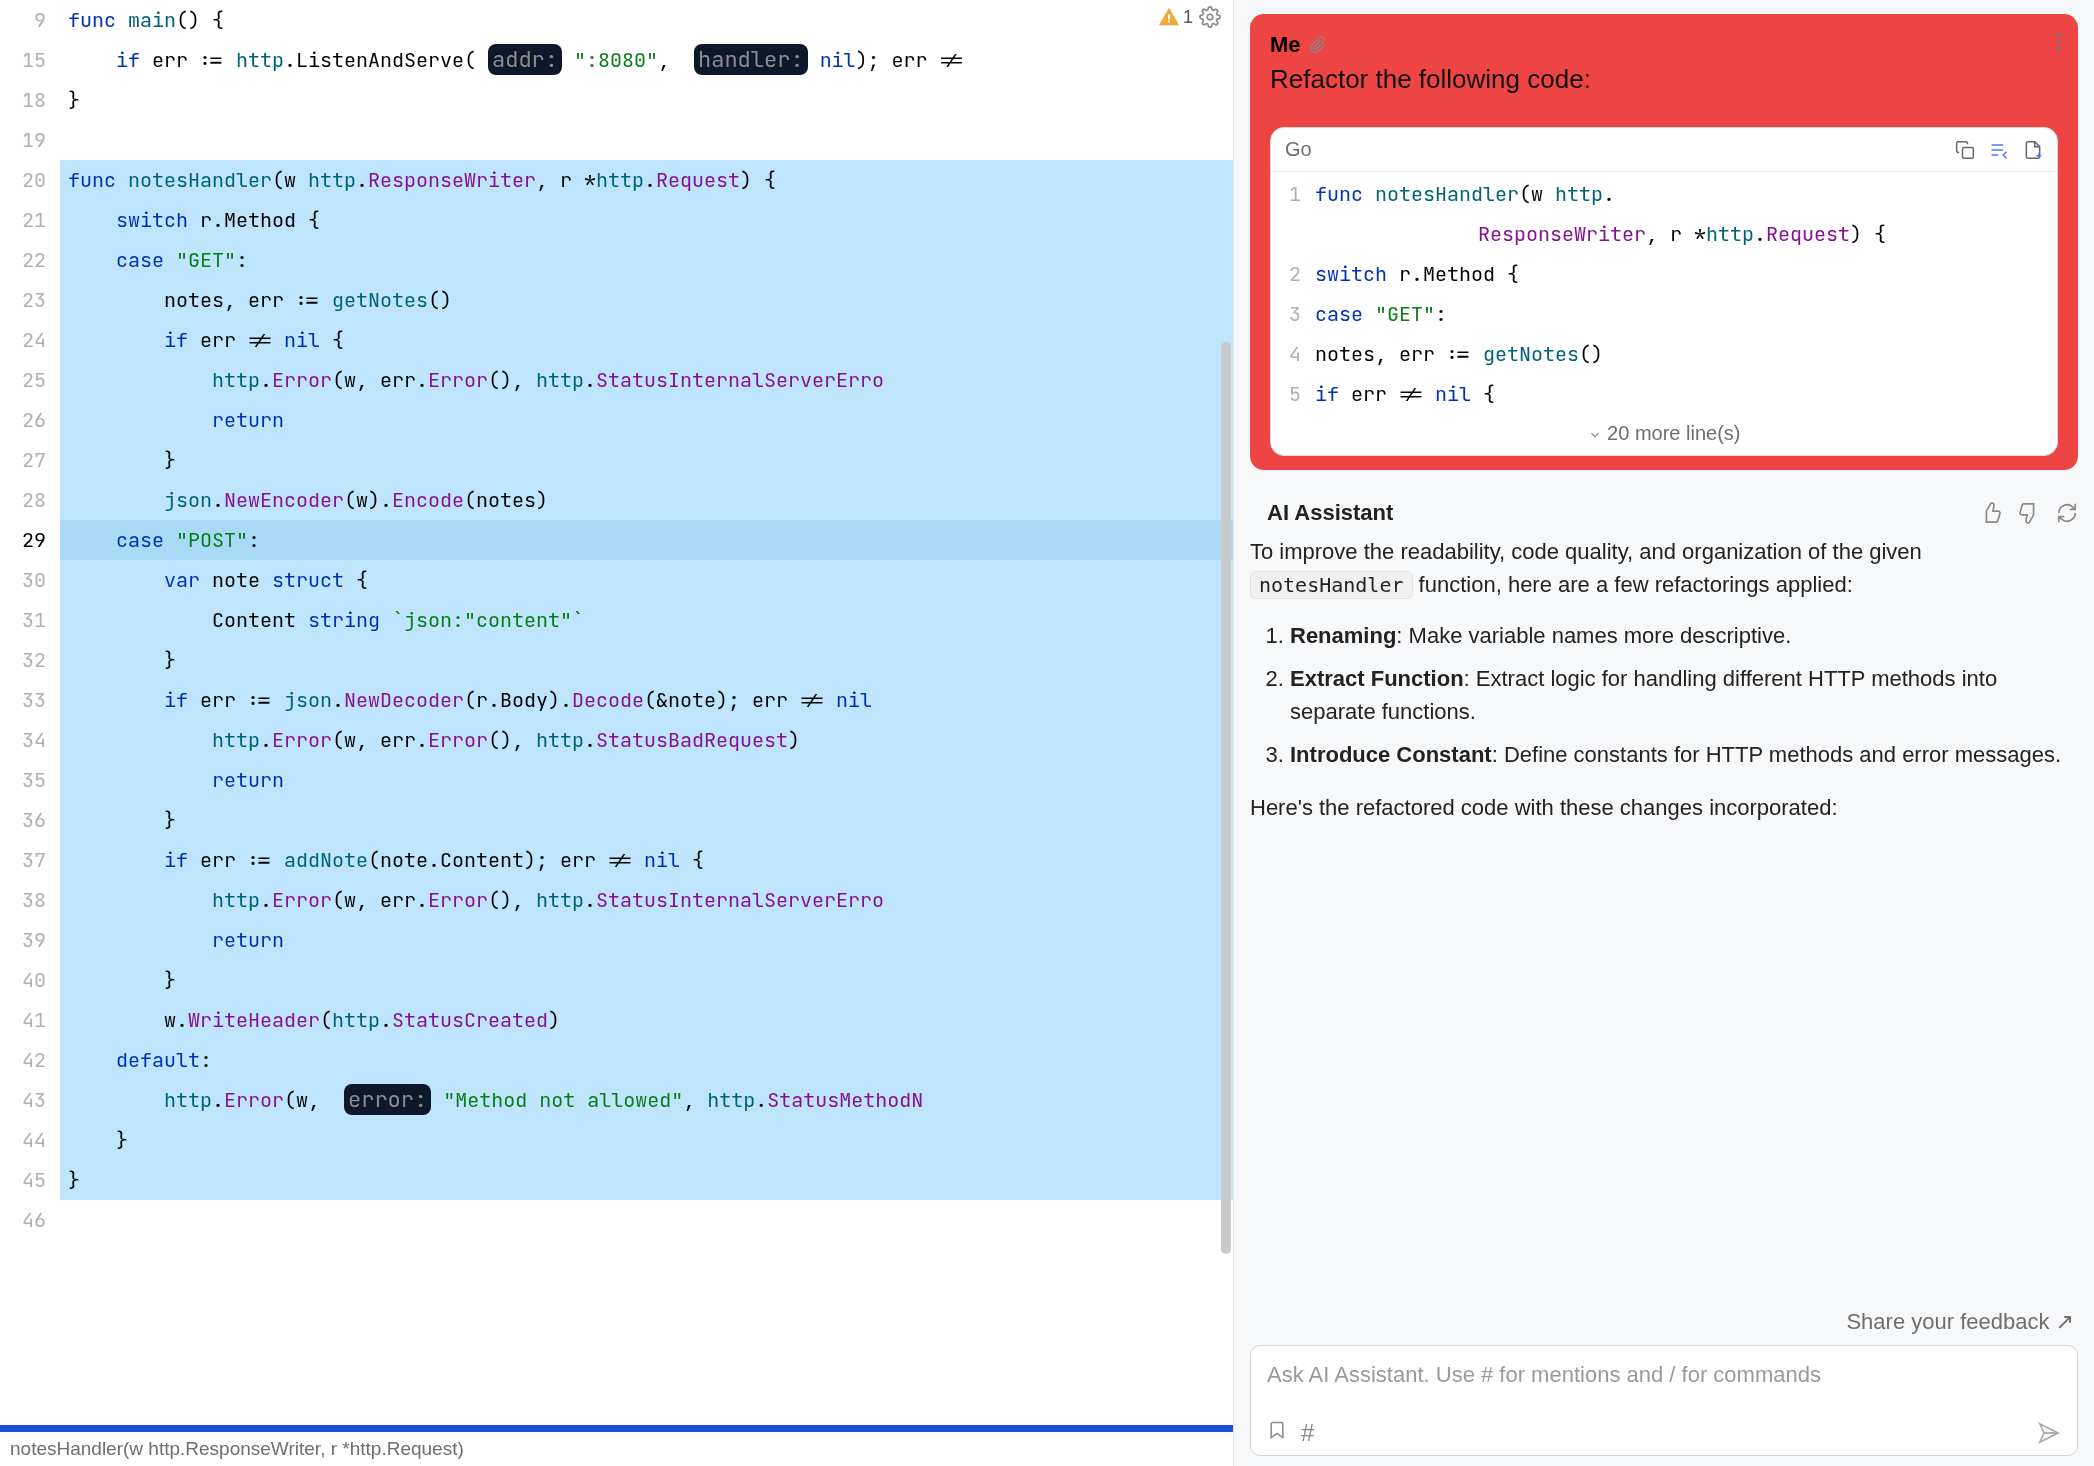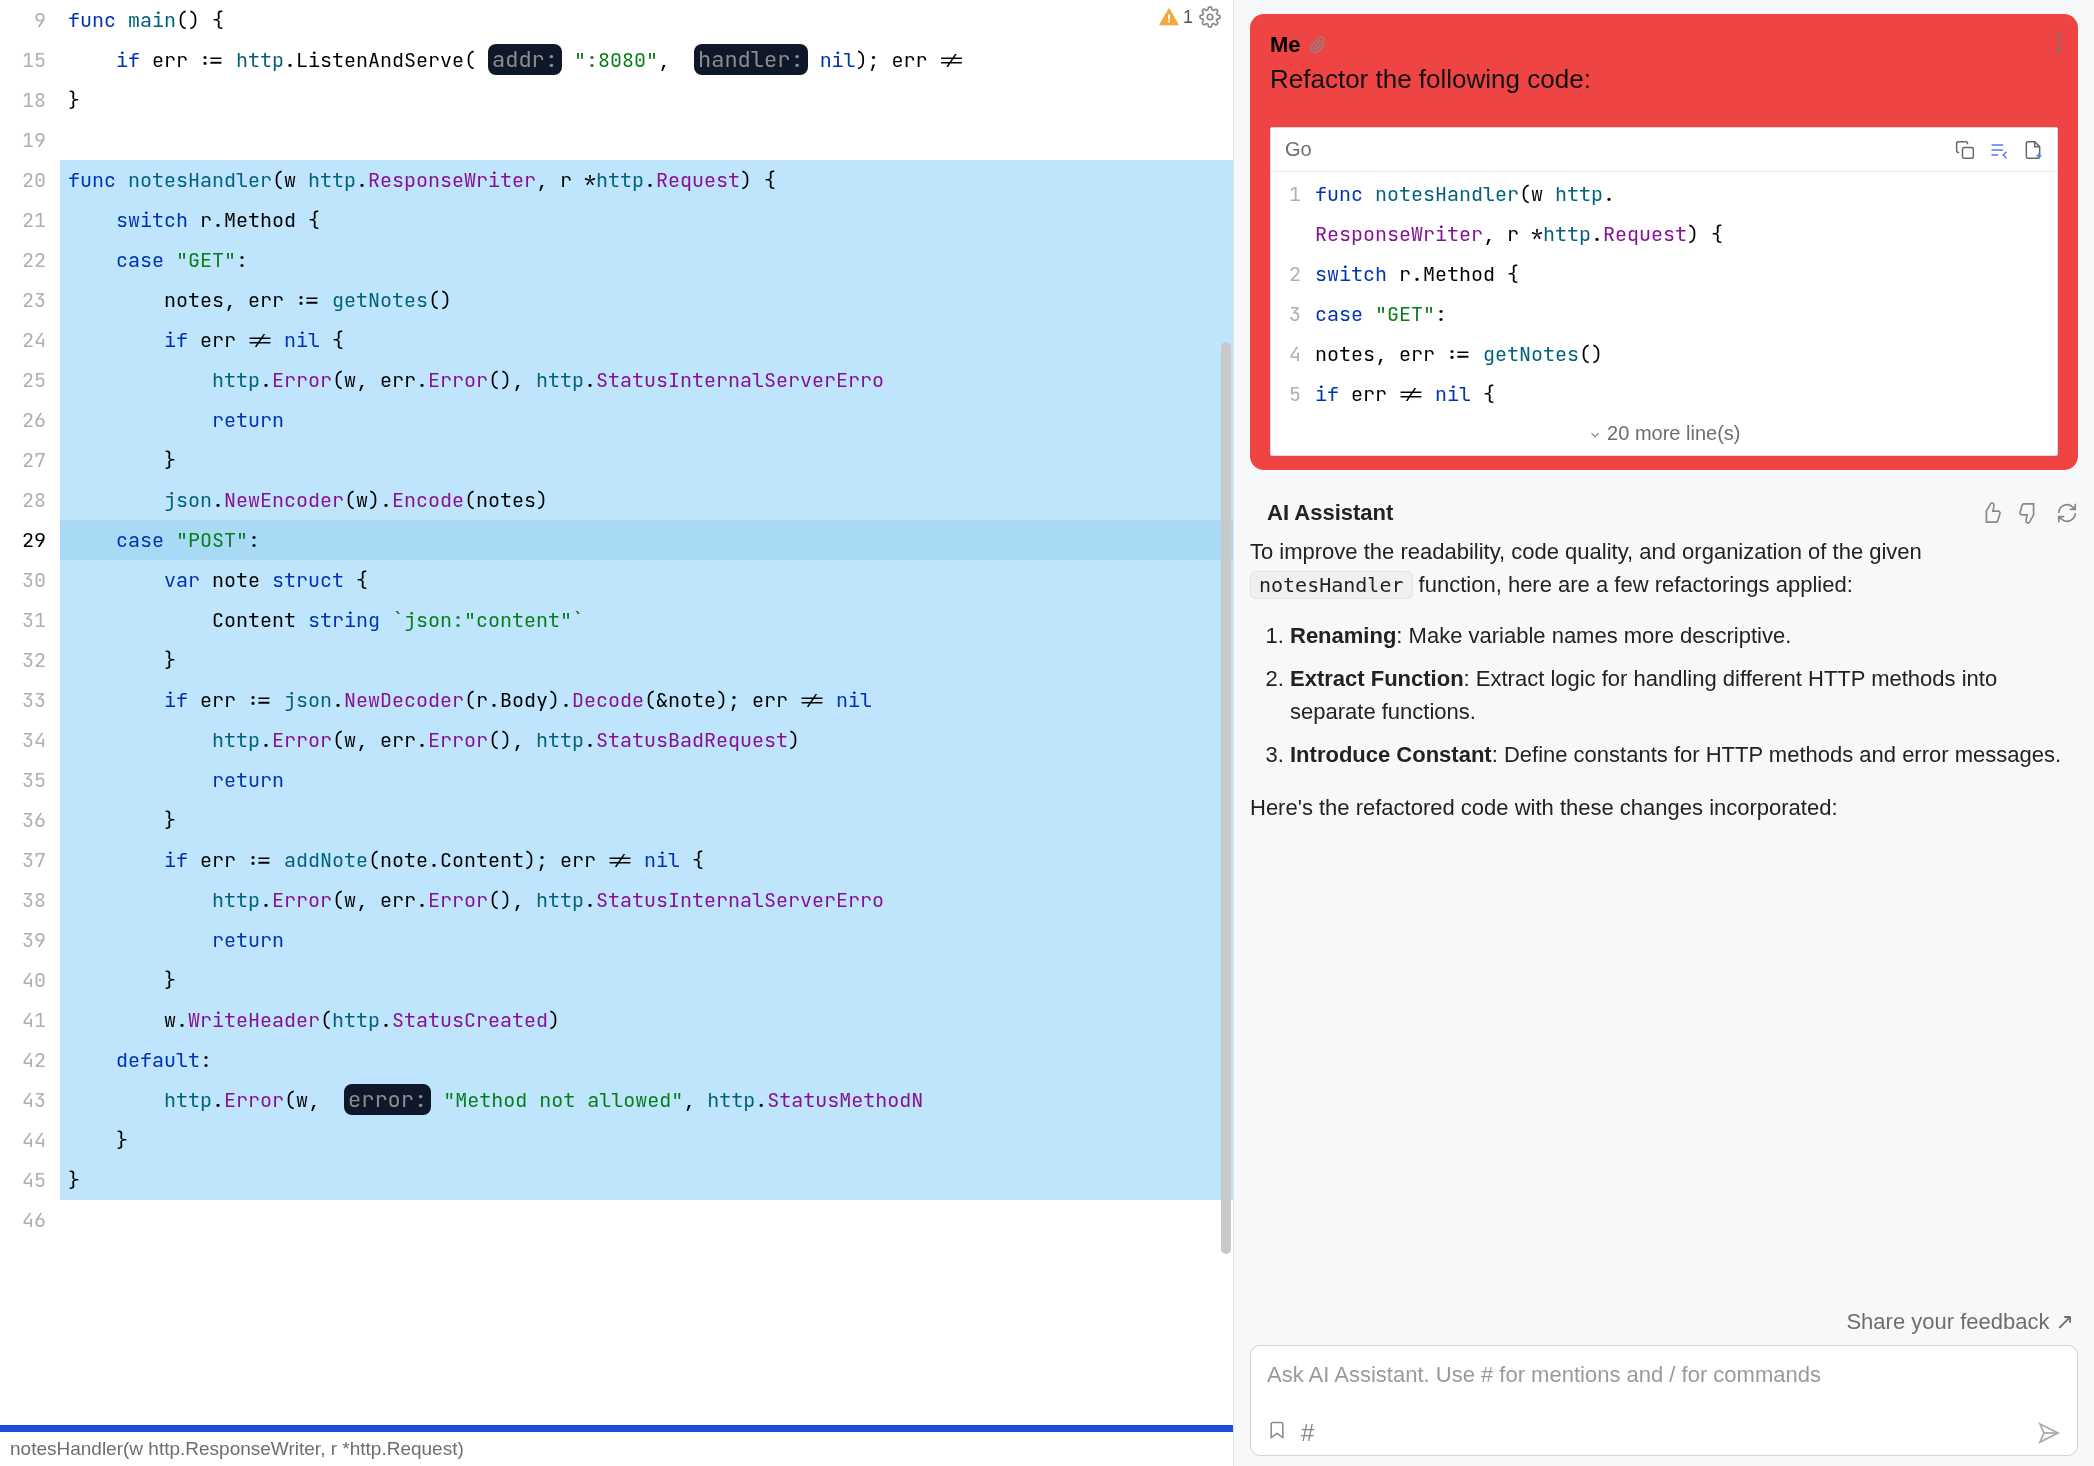--- a/index.html
+++ b/index.html
@@ -89,21 +89,21 @@
     }
     .me-header {
       display:flex; align-items:center; gap:8px;
       font-size: 22px; font-weight: 700; margin-bottom: 6px;
     }
     .me-menu { position:absolute; right:16px; top:18px; color:#666;}
     .me-prompt { font-size: 26px; color:#111; margin-bottom: 32px; }
     .me-code-block {
       background: #fff;
       border: 1px solid #d9dadc;
-      border-radius: 2px;
+      border-radius: 14px;
       overflow: hidden;
     }
     .me-code-head {
       display:flex; align-items:center; justify-content: space-between;
       padding: 10px 14px; color:#6e6e6e; font-size:20px;
       border-bottom: 1px solid #eee;
     }
     .me-code-icons { display:flex; gap:14px; }
     .mini-code {
       font-family: "JetBrains Mono", Menlo, monospace;
@@ -247,21 +247,21 @@
             </span>
         </div>
       </div>
       <div class="mini-code" id="mini-code">
           <div class="mini-row">
             <div class="mini-gutter">1</div>
             <div style="flex: 1 1 0%;"><span class="kw">func</span> <span class="fn">notesHandler</span>(w <span class="pkg">http</span>.</div>
           </div>
           <div class="mini-row">
             <div class="mini-gutter"></div>
-            <div style="flex: 1 1 0%;"><span class="type2">ResponseWriter</span>, r *<span class="pkg">http</span>.<span class="type2">Request</span>) {</div>
+            <div style="flex: 1 1 0%; text-align: center;"><span class="type2">ResponseWriter</span>, r *<span class="pkg">http</span>.<span class="type2">Request</span>) {</div>
           </div>
           <div class="mini-row">
             <div class="mini-gutter">2</div>
             <div style="flex: 1 1 0%;">    <span class="kw">switch</span> r.Method {</div>
           </div>
           <div class="mini-row">
             <div class="mini-gutter">3</div>
             <div style="flex: 1 1 0%;">    <span class="kw">case</span> <span class="str">"GET"</span>:</div>
           </div>
           <div class="mini-row">

